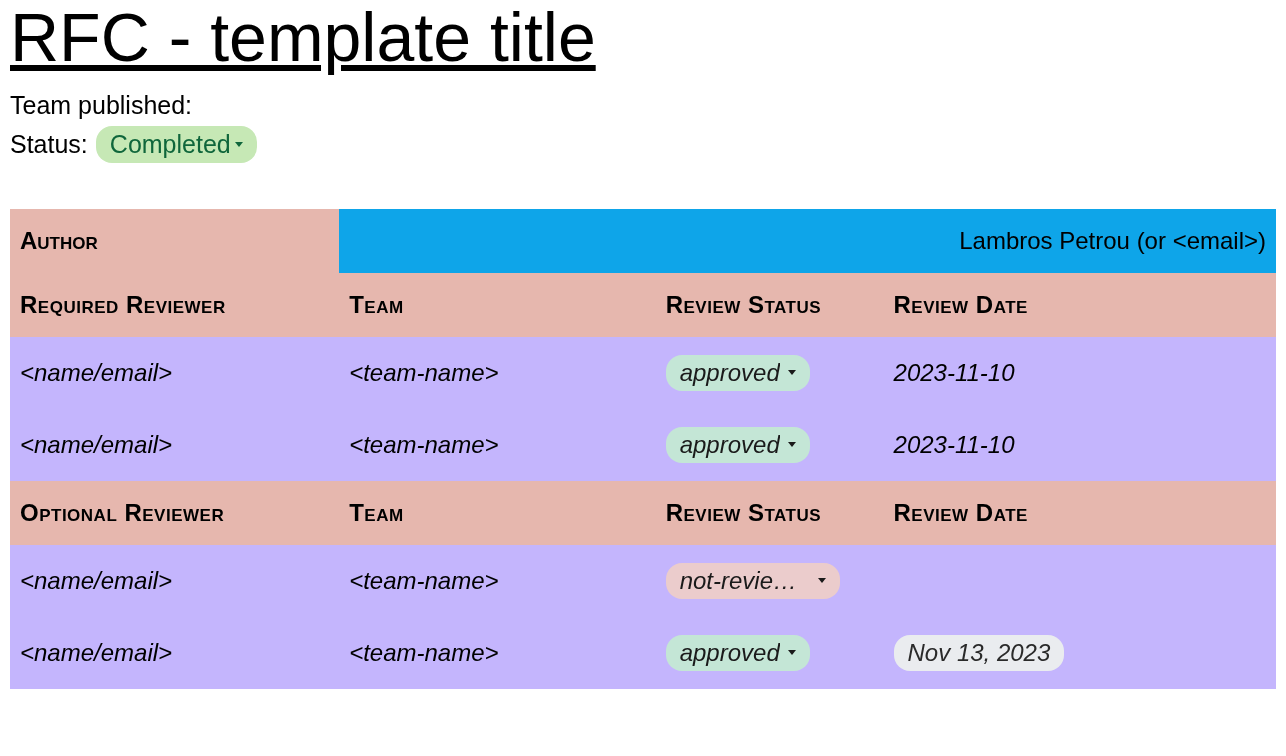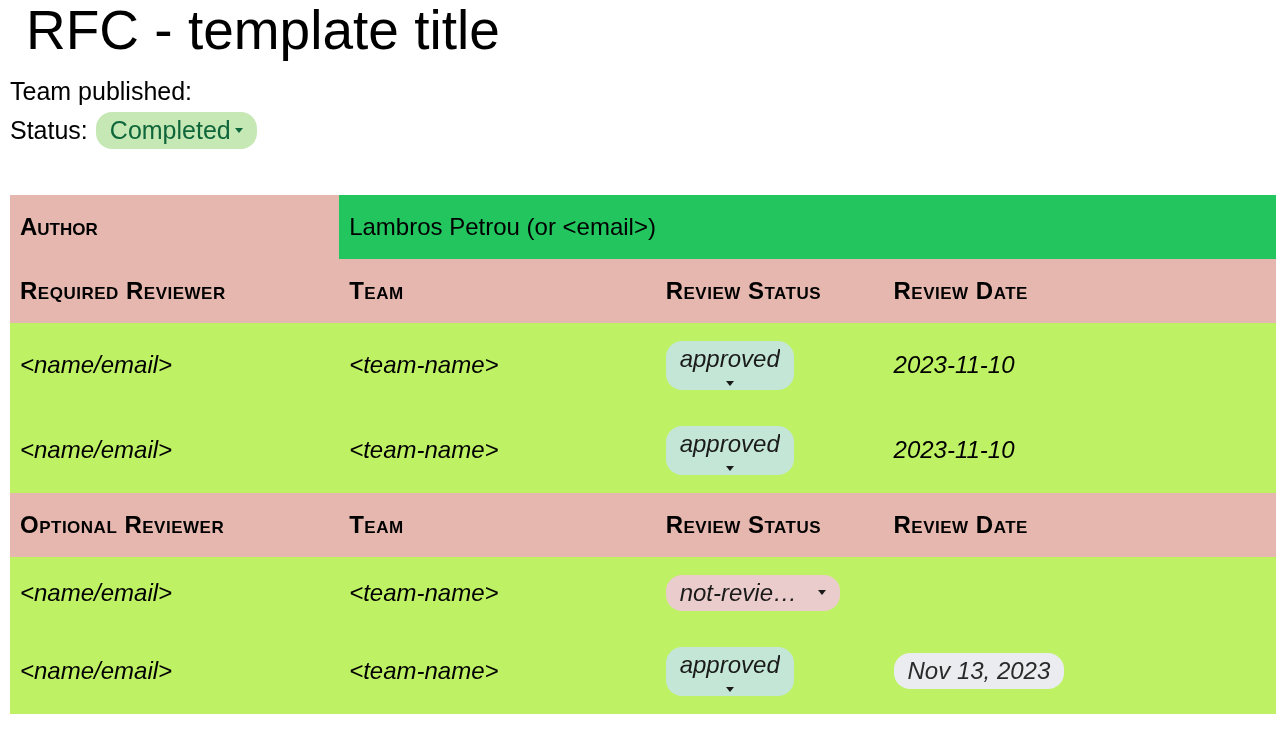--- a/index.html
+++ b/index.html
@@ -5,24 +5,25 @@
   * { box-sizing: border-box; }
   body {
     margin: 0;
     padding: 0 10px;
     font-family: Arial, Helvetica, sans-serif;
     background: #fff;
     color: #000;
     width: 1286px;
   }
   h1.title {
-    font-size: 55px;
+    font-size: 68px;
     font-weight: 400;
-    margin: 0 0 16px 16px;
+    margin: 0 0 16px 0;
     line-height: 1.1;
+    text-decoration: underline;
   }
   .meta-line {
     font-size: 25px;
     margin: 6px 0;
     display: flex;
     align-items: center;
     gap: 8px;
   }
   .date-pill {
     background: #eaecef;
@@ -58,44 +59,44 @@
     text-align: left;
     padding: 18px 10px;
     vertical-align: middle;
   }
   tr.hdr td {
     background: #e6b7ae;
     font-variant: small-caps;
     font-weight: 700;
     letter-spacing: 0.5px;
   }
-  tr.data td { background: #bef264; }
+  tr.data td { background: #c4b5fd; }
   tr.data td.italic { font-style: italic; }
   tr.author-hdr td.label {
     background: #e6b7ae;
     font-variant: small-caps;
     font-weight: 700;
     width: 26%;
   }
-  tr.author-hdr td.val { background: #22c55e; }
+  tr.author-hdr td.val { background: #0ea5e9; text-align: right; }
   .col-name { width: 26%; }
   .col-team { width: 25%; }
   .col-status { width: 18%; }
   .col-date { width: 31%; }
   .pill {
     border-radius: 16px;
     padding: 4px 14px;
     display: inline-flex;
     align-items: center;
     gap: 8px;
     font-style: italic;
     font-size: 24px;
     max-width: 180px;
   }
-  .pill.approved { background: #c4e6d6; color: #1a1a1a; flex-direction: column; }
+  .pill.approved { background: #c4e6d6; color: #1a1a1a; }
   .pill.notrev  { background: #ebcccc; color: #1a1a1a; }
   .pill .txt {
     overflow: hidden;
     text-overflow: ellipsis;
     white-space: nowrap;
     max-width: 130px;
     display: inline-block;
   }
   .date-pill-small {
     background: #eaecef;

